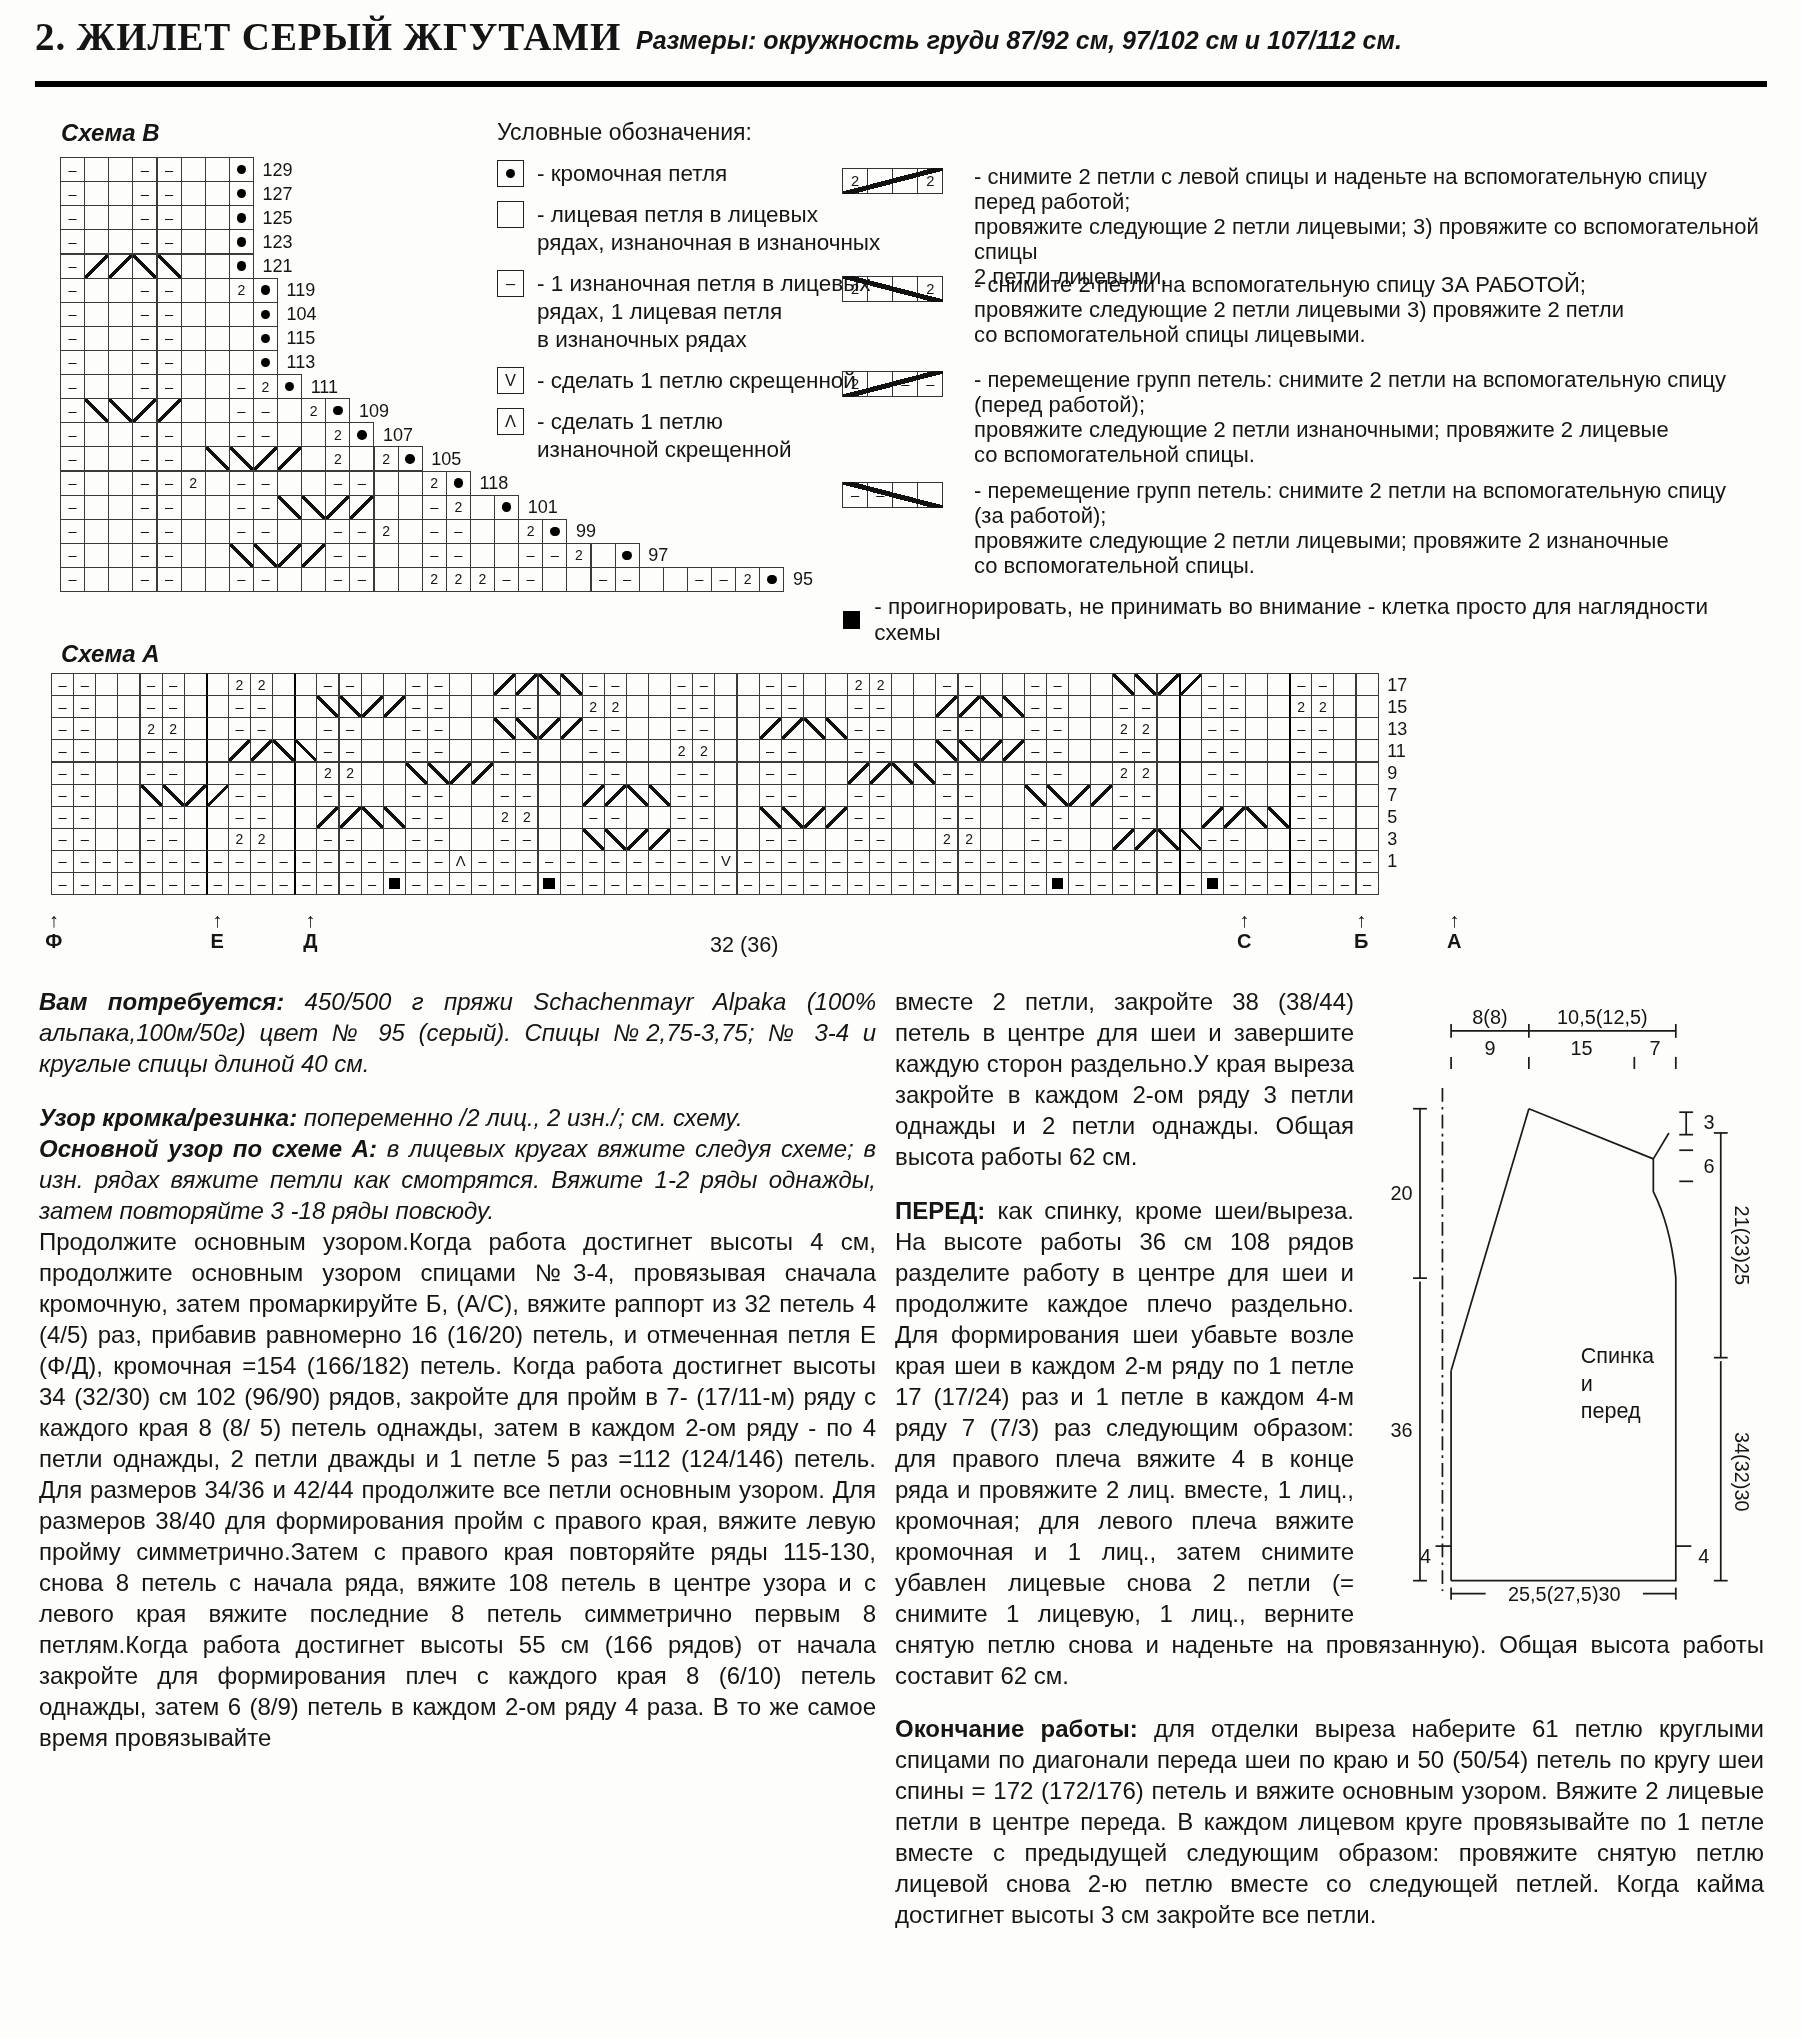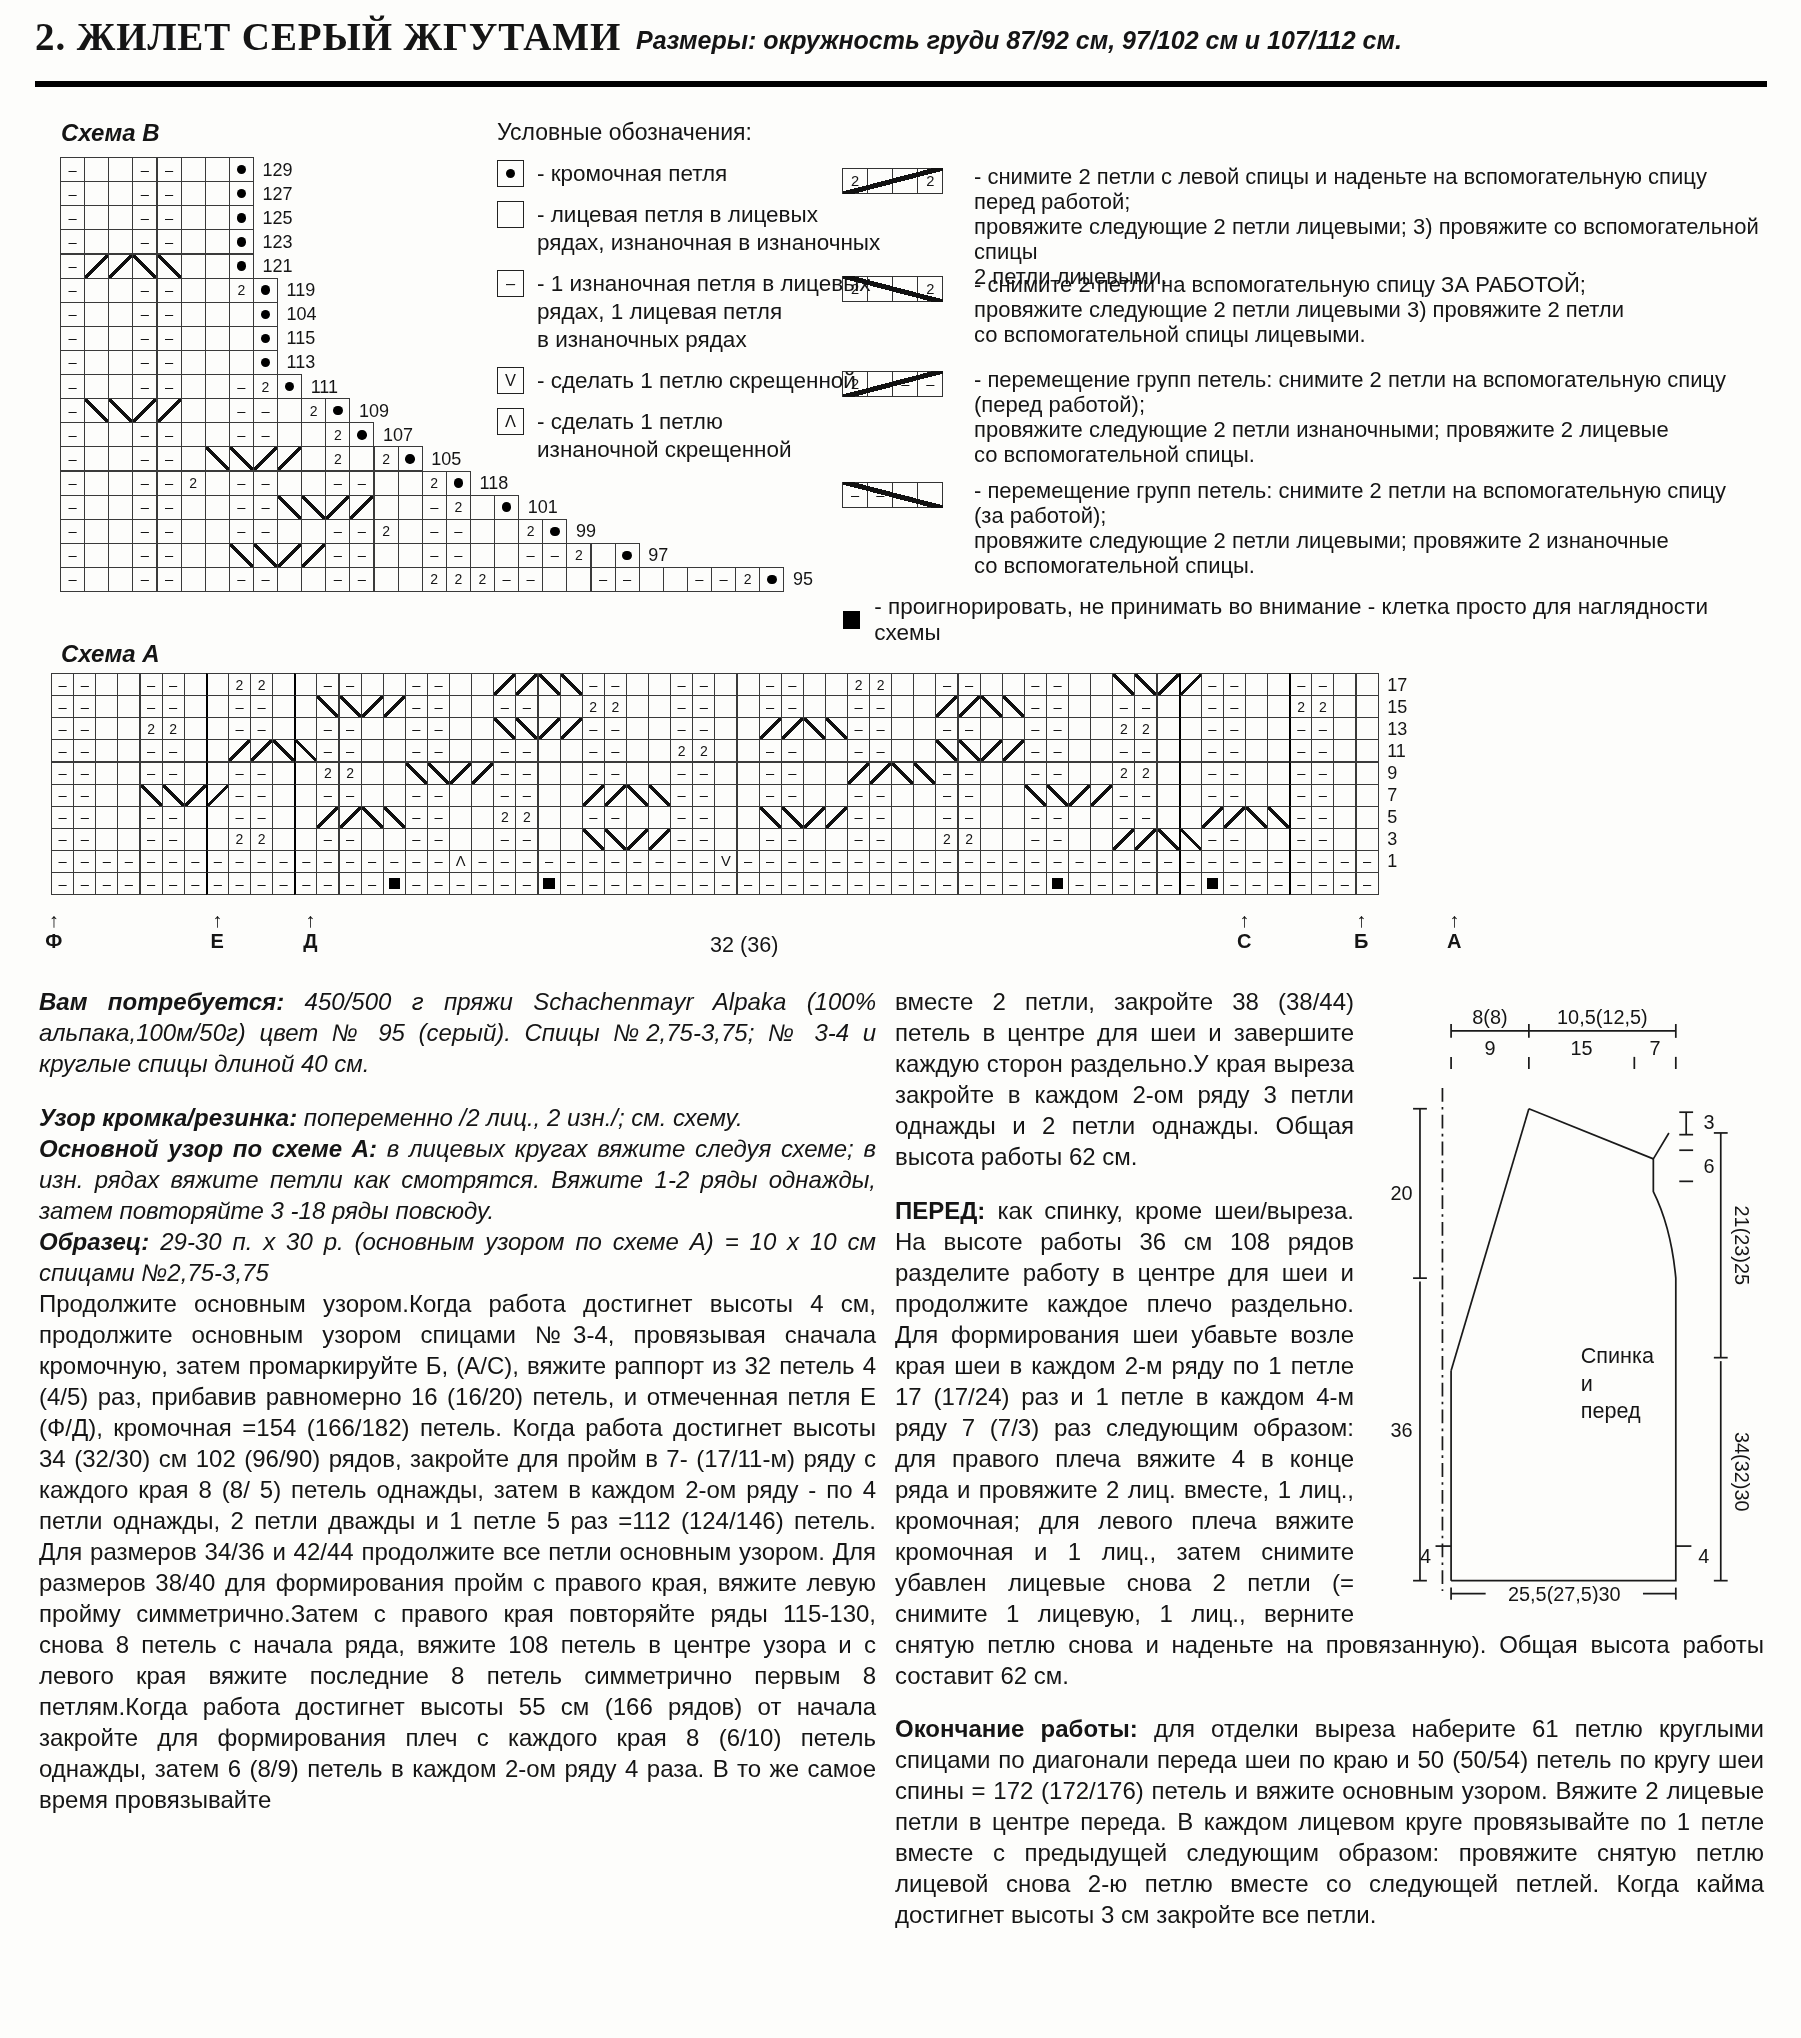--- a/index.html
+++ b/index.html
@@ -1155,21 +1155,20 @@
       <span class="mlab">А</span>
     </div>
     <div class="wlabel" style="left: 658px;">32 (36)</div>
   </div>
 
 <div class="abs" style="left:39px; top:986px; width:837px;">
   <p class="para ital"><span class="lead">Вам потребуется:</span><span> 450/500 г пряжи Schachenmayr Alpaka (100% альпака,100м/50г) цвет № 95 (серый). Спицы №2,75-3,75; № 3-4 и круглые спицы длиной 40 см.</span></p>
   <div class="gap"></div>
   <p class="para ital"><span class="lead">Узор кромка/резинка:</span><span> попеременно /2 лиц., 2 изн./; см. схему.</span></p>
   <p class="para ital"><span class="lead">Основной узор по схеме А:</span><span> в лицевых кругах вяжите следуя схеме; в изн. рядах вяжите петли как смотрятся. Вяжите 1-2 ряды однажды, затем повторяйте 3 -18 ряды повсюду.</span></p>
-  <p class="para ital"><span class="lead">Образец:</span><span> 29-30 п. х 30 р. (основным узором по схеме А) = 10 х 10 см спицами №2,75-3,75</span></p>
   <p class="para">Продолжите основным узором.Когда работа достигнет высоты 4 см, продолжите основным узором спицами №3-4, провязывая сначала кромочную, затем промаркируйте Б, (А/С), вяжите раппорт из 32 петель 4 (4/5) раз, прибавив равномерно 16 (16/20) петель, и отмеченная петля Е (Ф/Д), кромочная =154 (166/182) петель. Когда работа достигнет высоты 34 (32/30) см 102 (96/90) рядов, закройте для пройм в 7- (17/11-м) ряду с каждого края 8 (8/ 5) петель однажды, затем в каждом 2-ом ряду - по 4 петли однажды, 2 петли дважды и 1 петле 5 раз =112 (124/146) петель. Для размеров 34/36  и 42/44 продолжите все петли основным узором. Для размеров 38/40 для формирования пройм с правого края, вяжите левую пройму симметрично.Затем с правого края повторяйте ряды 115-130, снова 8 петель с начала ряда, вяжите 108 петель в центре узора и с левого края вяжите последние 8 петель симметрично первым 8 петлям.Когда работа достигнет высоты 55 см (166 рядов) от начала закройте для формирования плеч с каждого края 8 (6/10) петель однажды, затем 6 (8/9) петель в каждом 2-ом ряду 4 раза. В то же самое время провязывайте</p>
 </div>
 
 <div class="abs" style="left:895px; top:986px; width:869px;">
   <div class="schem">
     <svg width="389" height="618" viewBox="0 0 450 715">
       <g stroke="#1a1a1a" stroke-width="2" fill="none">
         <line x1="78" y1="118" x2="78" y2="700" stroke-dasharray="16 6 3 6"></line>
         <path d="M88 688 L348 688 L348 338 C344 295 334 262 322 238 L322 200 L340 170"></path>
         <line x1="322" y1="200" x2="178" y2="142"></line>

